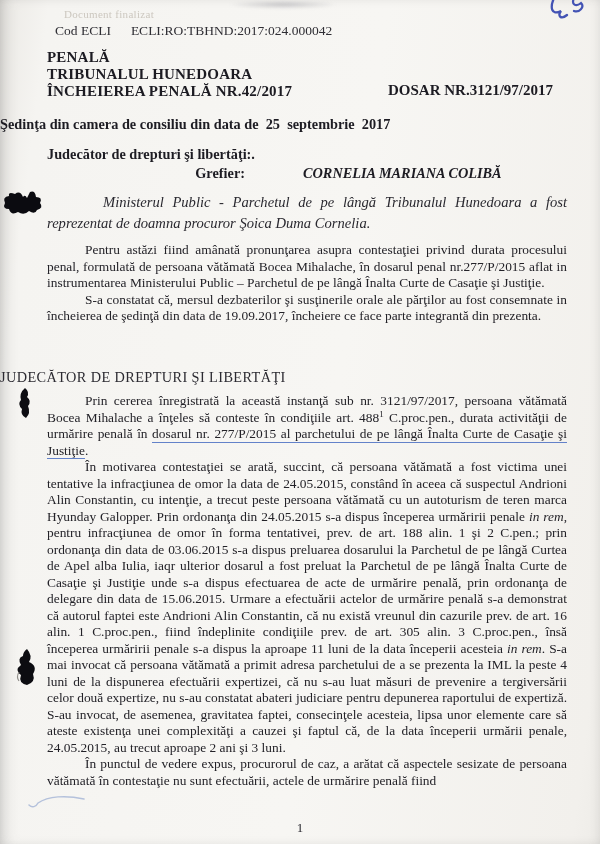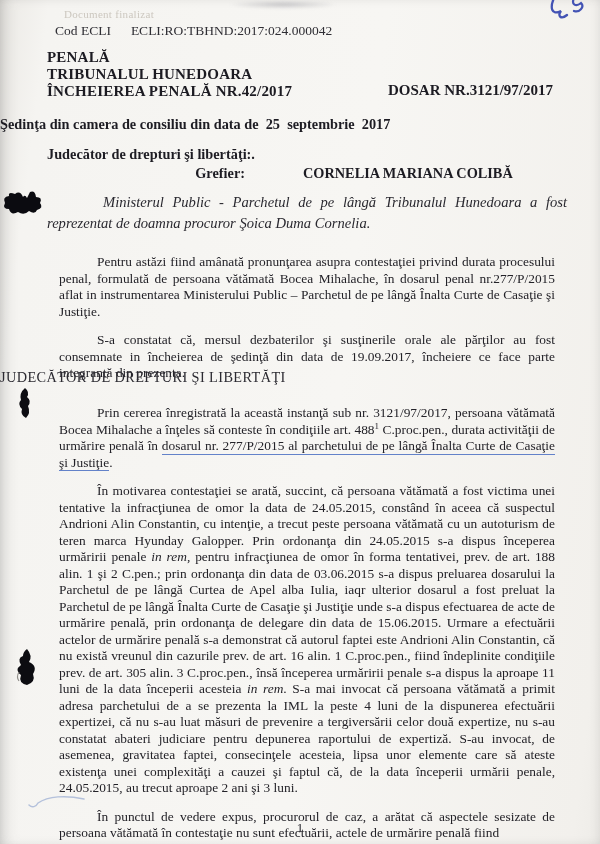--- a/index.html
+++ b/index.html
@@ -18,26 +18,26 @@
   .ecli-row{left:47px;top:23px;font-size:13.5px;color:#2f2e34;margin-left:8px;}
   .ecli-row .ecli-value{margin-left:20px;}
   .header-block{left:47px;top:49px;font-weight:bold;font-size:15px;line-height:16.8px;color:#1c1b22;letter-spacing:.2px;}
   .dosar{right:47px;top:82px;font-weight:bold;font-size:15px;color:#1c1b22;}
   .session-line{left:0;top:116px;width:100%;font-weight:bold;font-size:14.3px;color:#1d1c23;white-space:pre;}
   .officials{left:47px;top:145px;width:522px;font-weight:bold;font-size:14.3px;line-height:18.8px;color:#1d1c23;}
   .off-row{display:flex;}
   .off-label{width:240px;box-sizing:border-box;}
   .off-label.clerk{text-align:right;padding-right:42px;}
   .off-name{margin-left:2px;}
-  .off-name.clerk-name{margin-left:16px;}
+  .off-name.clerk-name{margin-left:16px;font-style:italic;}
   .prosecutor{left:47px;top:192px;width:520px;font-style:italic;font-size:14.6px;line-height:20.5px;text-indent:56px;text-align:justify;color:#2a2930;}
   .paras{left:47px;width:520px;}
   .paras.intro{top:242px;}
   .paras.main{top:393px;}
-  .para{margin:12px;text-indent:38px;text-align:justify;font-size:13.4px;line-height:16.5px;color:#232228;}
+  .para{margin:0;text-indent:38px;text-align:justify;font-size:13.4px;line-height:16.5px;color:#232228;}
   .section-heading{left:0;top:369px;width:100%;font-size:14.3px;letter-spacing:.4px;color:#2b2a31;}
   .page-number{left:0;top:820px;width:100%;text-align:center;font-size:13px;color:#2b2a31;}
   .seg-i{font-style:italic;}
   .seg-ub{border-bottom:1.7px solid rgba(73,109,194,.85);padding-bottom:.5px;}
   sup{font-size:9px;line-height:0;}
   .smudge{left:228px;top:0;width:110px;height:9px;
     background:radial-gradient(ellipse at center,rgba(140,140,148,.45),rgba(140,140,148,0) 70%);
     filter:blur(1.5px);}
   svg{display:block;}
 </style>

